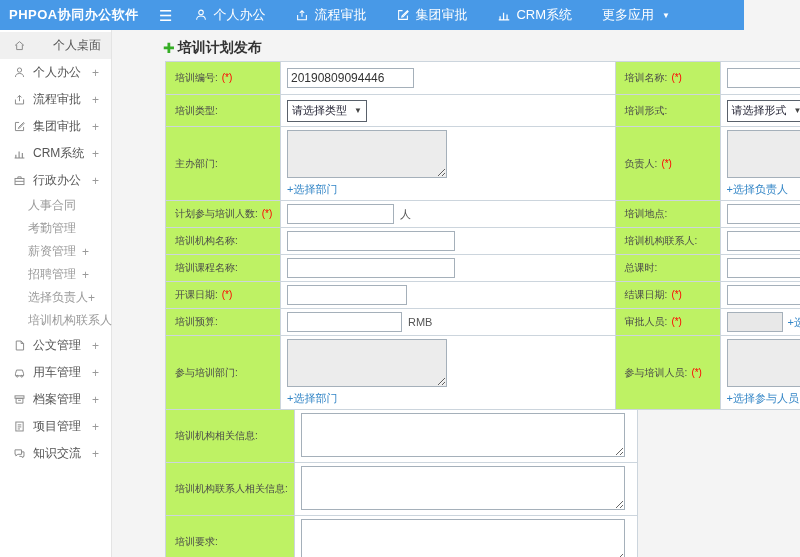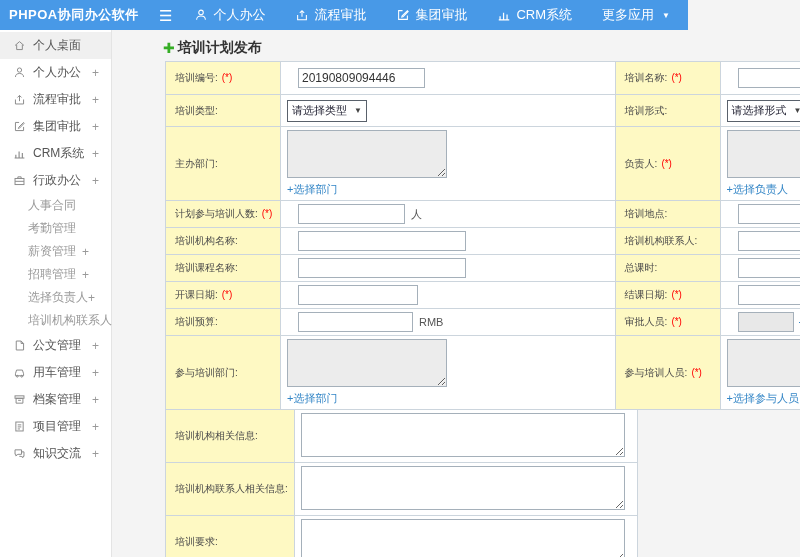--- a/index.html
+++ b/index.html
@@ -1,53 +1,53 @@
 <!DOCTYPE html>
 <html><head>
 <meta charset="utf-8">
 <style>
   html,body{margin:0;padding:0;overflow:hidden;}
   body{width:800px;height:557px;position:relative;background:#f4f4f4;
        font-family:"Liberation Sans","DejaVu Sans",sans-serif;}
 
   
-  .topbar{position:absolute;left:0;top:0;width:688px;height:30px;background:#4899e7;
+  .topbar{position:absolute;left:0;top:0;width:744px;height:30px;background:#4899e7;
           display:flex;align-items:center;color:#fff;}
   .logo{flex:0 0 150px;padding-left:9px;font-size:13px;font-weight:bold;letter-spacing:.5px;white-space:nowrap;}
   .hamburger{font-size:15px;margin-right:22px;cursor:pointer;line-height:1;}
   .topnav{display:flex;align-items:center;gap:30px;font-size:13px;}
   .topnav .nav-item{display:flex;align-items:center;gap:5px;cursor:pointer;white-space:nowrap;}
   .topnav svg{display:block;}
   .caret{font-size:8px;margin-left:3px;}
 
   
   .sidebar{position:absolute;left:0;top:30px;width:112px;bottom:0;background:#fff;
            border-right:1px solid #e4e4e4;font-size:12px;color:#555;padding-top:2px;box-sizing:border-box;}
   .side-item{height:27px;display:flex;align-items:center;padding:0 12px 0 13px;cursor:pointer;white-space:nowrap;}
-  .side-item.active{background:#f0f0f0;}
+  .side-item.active{background:#f0f0f0;gap:20px;}
   .side-item .ic{margin-right:7px;color:#8a8a8a;display:flex;}
   .side-item .lb{color:#555;}
   .side-sub{height:23px;display:flex;align-items:center;padding:0 22px 0 28px;cursor:pointer;
             font-size:12px;color:#9a9a9a;white-space:nowrap;}
   .expand{margin-left:auto;color:#999;font-size:12px;}
 
   
   .content{position:absolute;left:112px;top:30px;right:0;bottom:0;overflow:hidden;background:#f4f4f4;}
   .page-title{position:absolute;left:51px;top:9px;display:flex;align-items:center;gap:3px;
               font-size:14px;font-weight:bold;color:#333;}
   .page-title .plus{color:#35ad25;font-size:14px;font-weight:bold;}
 
   .form-wrap{position:absolute;left:53px;top:31px;width:960px;}
   table{border-collapse:collapse;table-layout:fixed;background:#fff;}
   td{border:1px solid #ccd5dd;padding:3px 6px;vertical-align:middle;font-size:11px;color:#555;}
-  td.lbl{background:#fef9c3;padding-left:9px;font-size:10px;color:#4a4a4a;white-space:nowrap;overflow:visible;}
+  td.lbl{background:#bef264;padding-left:9px;font-size:10px;color:#4a4a4a;white-space:nowrap;overflow:visible;}
   .req{color:#f00;margin-left:4px;font-size:10px;}
 
   input.txt{height:20px;border:1px solid #a5b0ba;background:#fff;padding:0 3px;
-            font-size:12px;color:#333;box-sizing:border-box;font-family:inherit;margin-left:11px;}
+            font-size:12px;color:#333;box-sizing:border-box;font-family:inherit;}
   input.grey{background:#e8e8e8;}
   .w127{width:127px}.w168{width:168px}.w120{width:120px}.w115{width:115px}.w107{width:107px}
   .w130{width:130px}.w56{width:56px}
 
   .sel{display:inline-flex;align-items:center;height:20px;border:1px solid #59616b;background:#fff;
        padding:0 4px;font-size:11px;color:#223;cursor:pointer;gap:7px;}
   .sel .car{font-size:8px;color:#444;}
 
   textarea{border:1px solid #a5b0ba;font-family:inherit;font-size:12px;color:#333;box-sizing:border-box;}
   textarea.grey{width:160px;height:48px;background:#ececec;}

